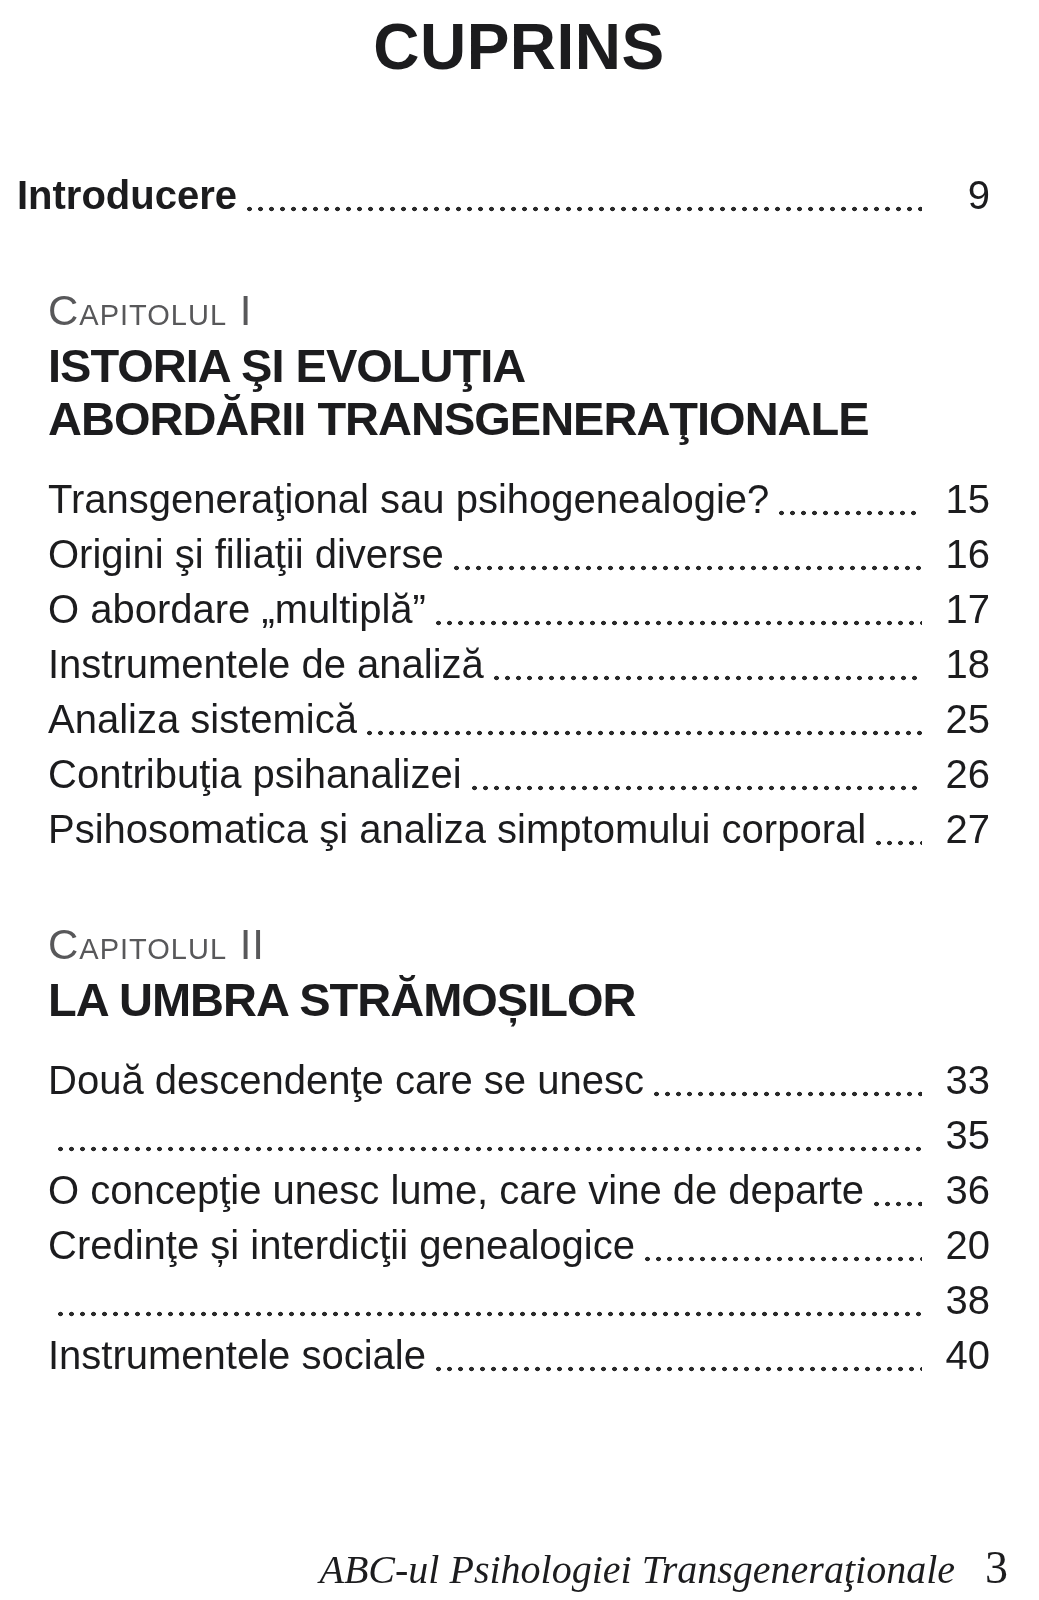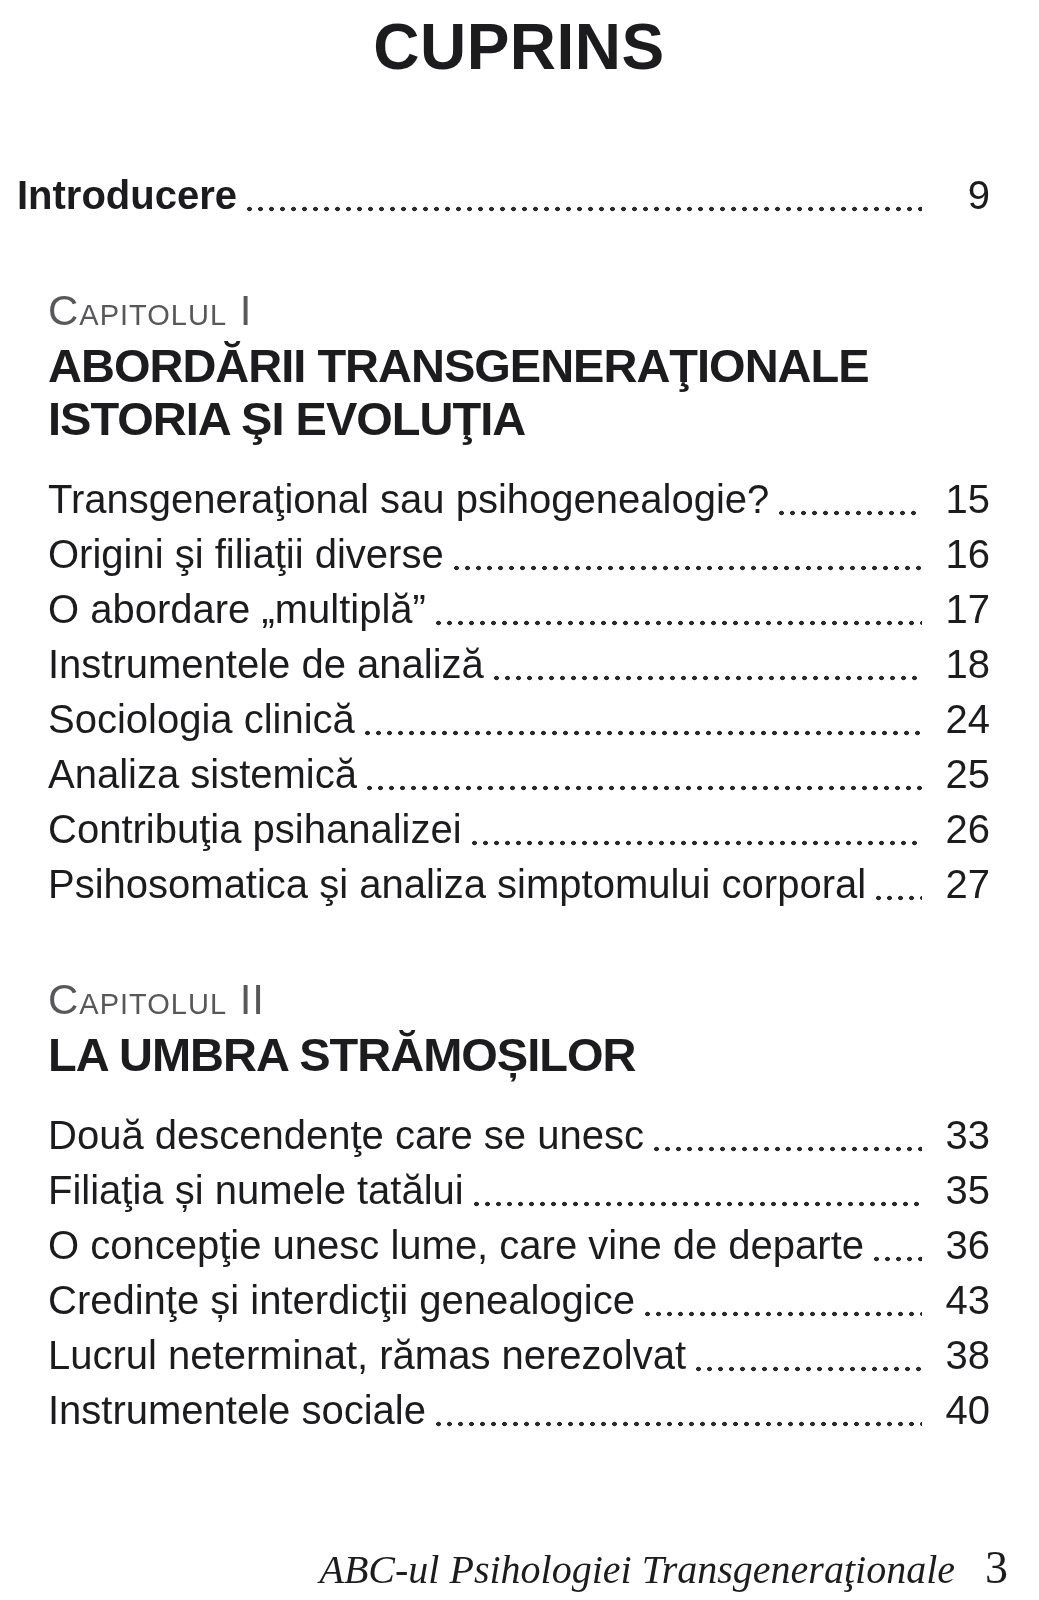--- a/index.html
+++ b/index.html
@@ -95,22 +95,22 @@
   <div class="row intro">
     <span class="lbl">Introducere</span>
     <span class="leader"></span>
     <span class="num">9</span>
   </div>
 
   <div id="chapters">
   <section class="chapter">
     <div class="kicker">Capitolul I</div>
     <div class="chtitle">
+          <div class="chtitle-line">ISTORIA ŞI EVOLUŢIA</div>
           <div class="chtitle-line">ABORDĂRII TRANSGENERAŢIONALE</div>
-          <div class="chtitle-line">ISTORIA ŞI EVOLUŢIA</div>
         </div>
     <div class="entries">
   <div class="row">
     <span class="lbl">Transgeneraţional sau psihogenealogie?</span>
     <span class="leader"></span>
     <span class="num">15</span>
   </div>
 
   <div class="row">
     <span class="lbl">Origini şi filiaţii diverse</span>
@@ -123,25 +123,20 @@
     <span class="leader"></span>
     <span class="num">17</span>
   </div>
 
   <div class="row">
     <span class="lbl">Instrumentele de analiză</span>
     <span class="leader"></span>
     <span class="num">18</span>
   </div>
 
-  <div class="row">
-    <span class="lbl">Sociologia clinică</span>
-    <span class="leader"></span>
-    <span class="num">24</span>
-  </div>
 
   <div class="row">
     <span class="lbl">Analiza sistemică</span>
     <span class="leader"></span>
     <span class="num">25</span>
   </div>
 
   <div class="row">
     <span class="lbl">Contribuţia psihanalizei</span>
     <span class="leader"></span>
@@ -163,39 +158,37 @@
         </div>
     <div class="entries">
 
   <div class="row">
     <span class="lbl">Două descendenţe care se unesc</span>
     <span class="leader"></span>
     <span class="num">33</span>
   </div>
 
   <div class="row">
-    <span class="lbl">Filiaţia și numele tatălui</span>
     <span class="leader"></span>
     <span class="num">35</span>
   </div>
 
   <div class="row">
     <span class="lbl">O concepţie unesc lume, care vine de departe</span>
     <span class="leader"></span>
     <span class="num">36</span>
   </div>
 
   <div class="row">
     <span class="lbl">Credinţe și interdicţii genealogice</span>
     <span class="leader"></span>
-    <span class="num">43</span>
-  </div>
-
-  <div class="row">
-    <span class="lbl">Lucrul neterminat, rămas nerezolvat</span>
+    <span class="num">20</span>
+  </div>
+
+  <div class="row">
     <span class="leader"></span>
     <span class="num">38</span>
   </div>
 
   <div class="row">
     <span class="lbl">Instrumentele sociale</span>
     <span class="leader"></span>
     <span class="num">40</span>
   </div>
 </div>

